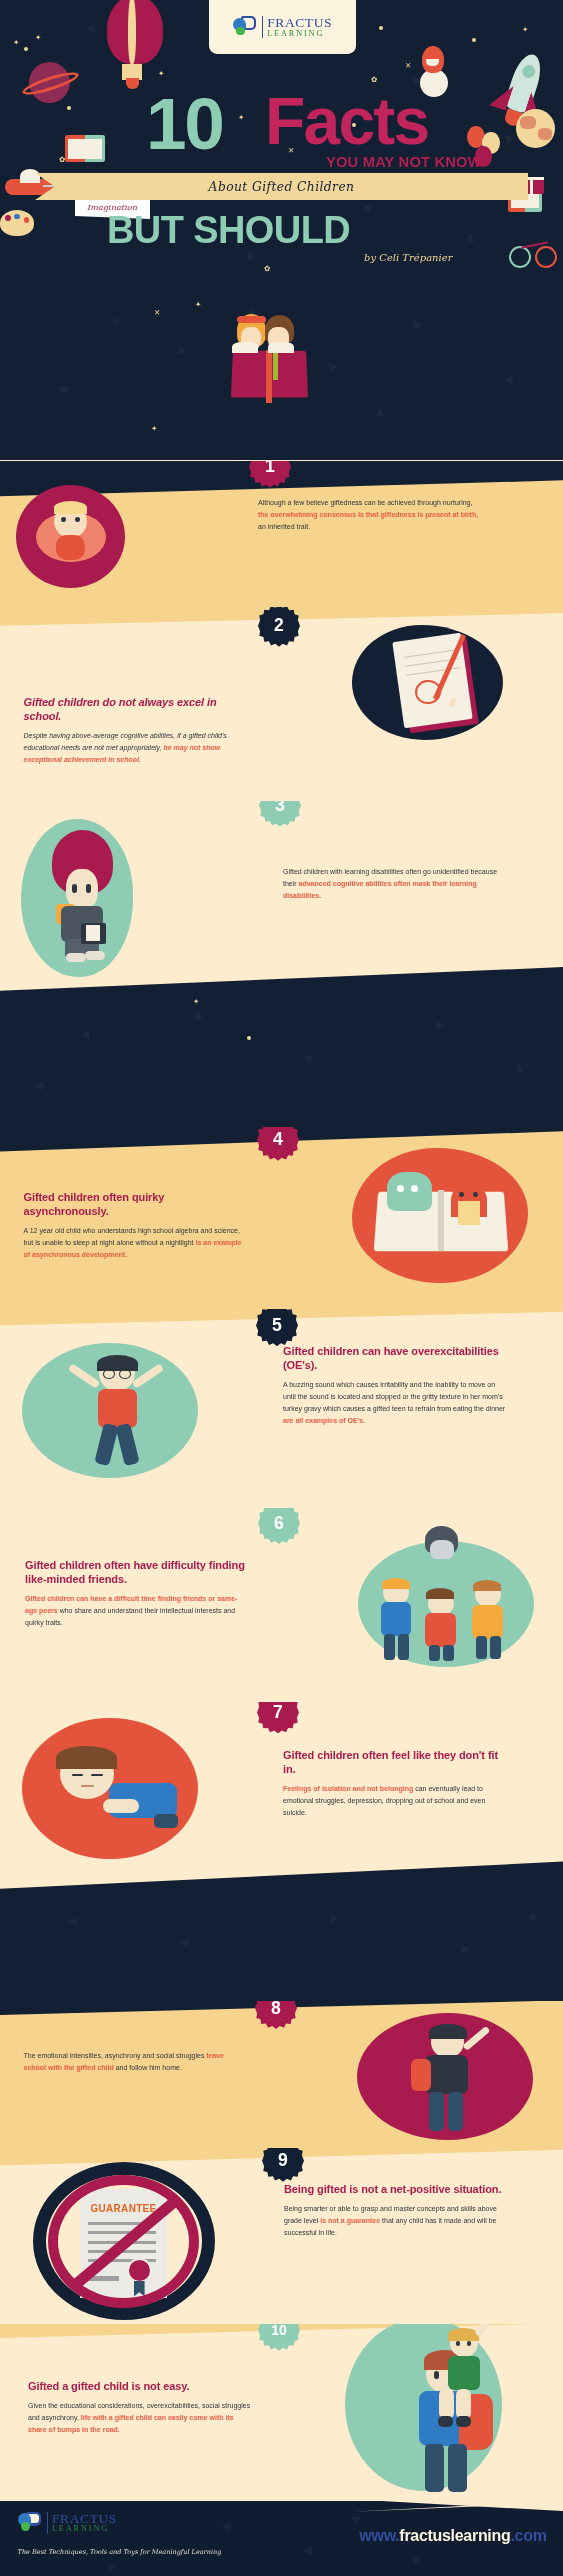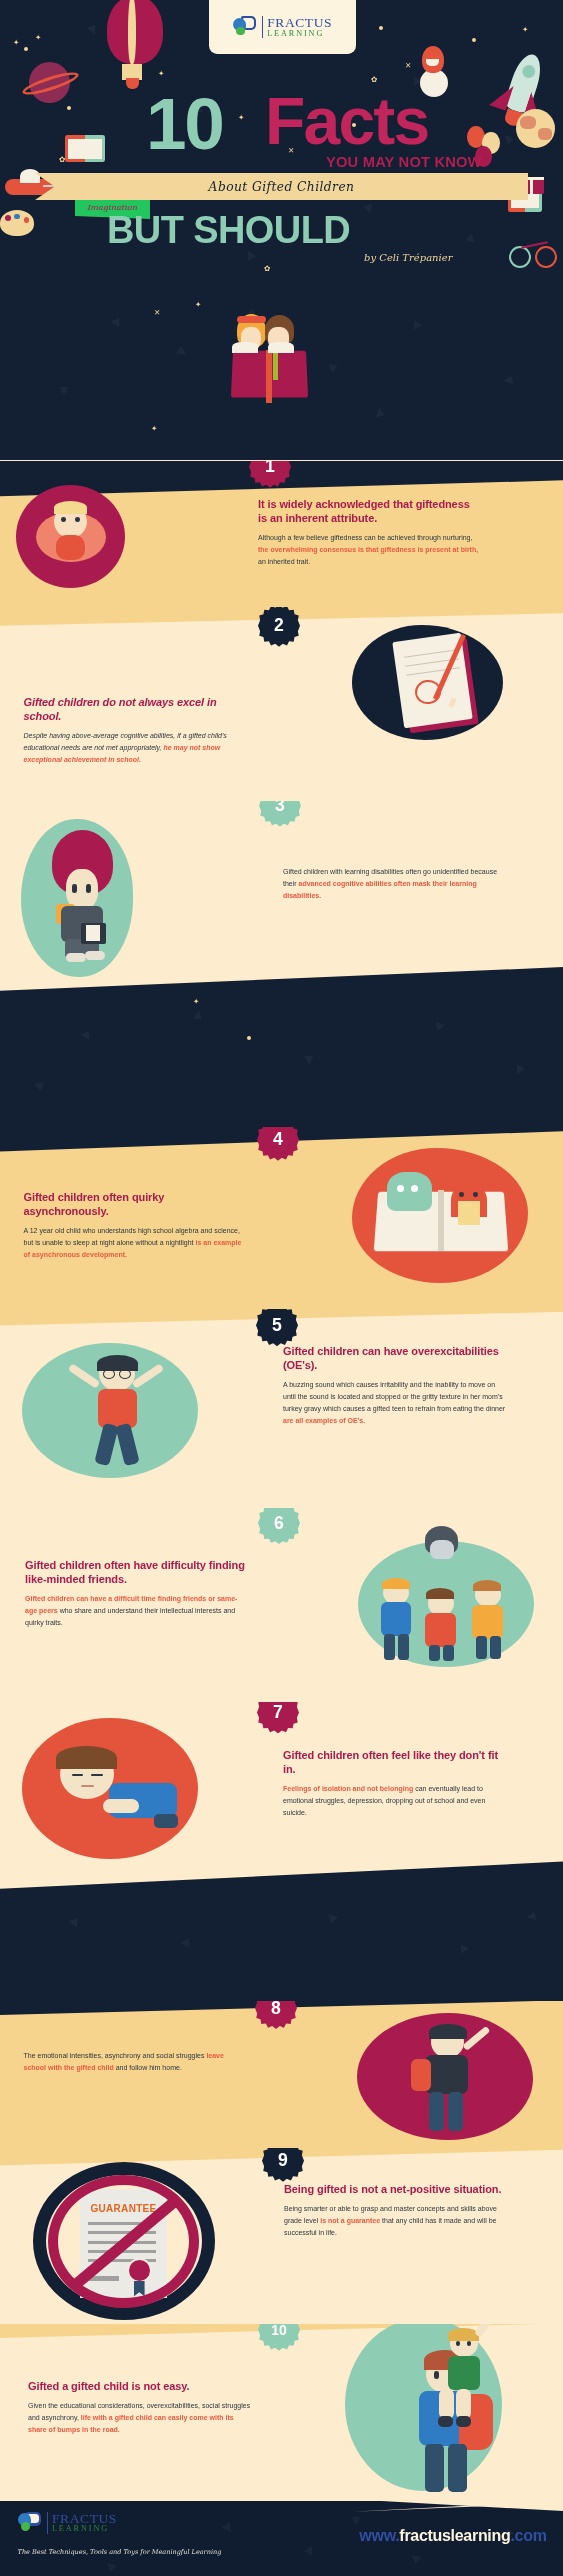--- a/index.html
+++ b/index.html
@@ -229,21 +229,21 @@
       <div class="rect" style="left:9.4px; top:28px; width:28px; height:28px; background:#f6f0e2; border-radius:50%;"></div>
       <div class="rect" style="left:10.6px; top:4.7px; width:22px; height:27px; background:#e4533c; border-radius:50% 50% 40% 40%;"></div>
       <div class="rect" style="left:15.3px; top:17.6px; width:13px; height:7px; background:#f6f0e2; border-radius:0 0 4.7px 4.7px;"></div>
     </div>
 
     <div class="deco" style="left:4.7px; top:164px; width:82px; height:53px;">
       <div class="rect" style="left:0; top:15.3px; width:53px; height:15.3px; background:#e4533c; border-radius:8.2px 3.5px 3.5px 8.2px;"></div>
       <div class="rect" style="left:15.3px; top:4.7px; width:20px; height:14px; background:#f6f0e2; border-radius:50% 50% 0 0;"></div>
       <div class="rect" style="left:38px; top:21px; width:41px; height:2.3px; background:#cccccc;"></div>
     </div>
-    <div class="deco" style="left:75px; top:194px; width:75px; height:25px; background:#22c55e; clip-path:polygon(0 0,100% 6%,100% 100%,0 88%); display:flex; align-items:center; justify-content:center;">
+    <div class="deco" style="left:75px; top:194px; width:75px; height:25px; background:#ffffff; clip-path:polygon(0 0,100% 6%,100% 100%,0 88%); display:flex; align-items:center; justify-content:center;">
       <span style="font-family:'DejaVu Serif',serif; font-style:italic; font-size:8.2px; color:#a91b4e;">Imagination</span>
     </div>
 
     <div class="deco" style="left:65px; top:135px; width:41px; height:29px;">
       <div class="rect" style="left:0; top:0; width:20px; height:27px; background:#e4533c; border-radius:2.3px 0 0 2.3px;"></div>
       <div class="rect" style="left:20px; top:0; width:20px; height:27px; background:#8ecdb4; border-radius:0 2.3px 2.3px 0;"></div>
       <div class="rect" style="left:2.9px; top:3.5px; width:34px; height:20px; background:#f6f0e2;"></div>
     </div>
     <div class="deco" style="left:508px; top:188px; width:35px; height:26px;">
       <div class="rect" style="left:0; top:0; width:17px; height:23.5px; background:#e4533c; border-radius:2.3px 0 0 2.3px;"></div>
@@ -339,21 +339,20 @@
       <div class="rect" style="left:17.6px; top:3.5px; width:33px; height:33px; background:#f7dfc0; border-radius:50%;"></div>
       <div class="rect" style="left:17.6px; top:0;  width:33px; height:13px; background:#f4d98f; border-radius:50% 50% 0 0;"></div>
       <div class="rect" style="left:25px; top:16.4px; width:4.7px; height:4.7px; background:#2d3640; border-radius:50%;"></div>
       <div class="rect" style="left:39px; top:16.4px; width:4.7px; height:4.7px; background:#2d3640; border-radius:50%;"></div>
       <div class="rect" style="left:20px; top:34px; width:29px; height:25px; background:#e4533c; border-radius:10.6px;"></div>
     </div>
     <div class="badge badge-magenta" style="left:249px; top:-15.3px;">
       <span>1</span>
     </div>
     <div class="fact-text" style="left:258px; top:36px;">
-      <div class="fact-head">It is widely acknowledged that giftedness is an inherent attribute.</div>
       <div class="fact-body">
         <span>Although a few believe giftedness can be achieved through nurturing, </span><span class="hl">the overwhelming consensus is that giftedness is present at birth,</span><span> an inherited trait.</span>
       </div>
     </div>
   </div>
 
   <div class="section bg-cream" style="top:607px; height:194px;">
     <svg class="slant-top" viewBox="0 0 1000 90" preserveAspectRatio="none">
       <polygon points="0,0 1000,0 1000,12 0,34" fill="#f6d48d"></polygon>
     </svg>

